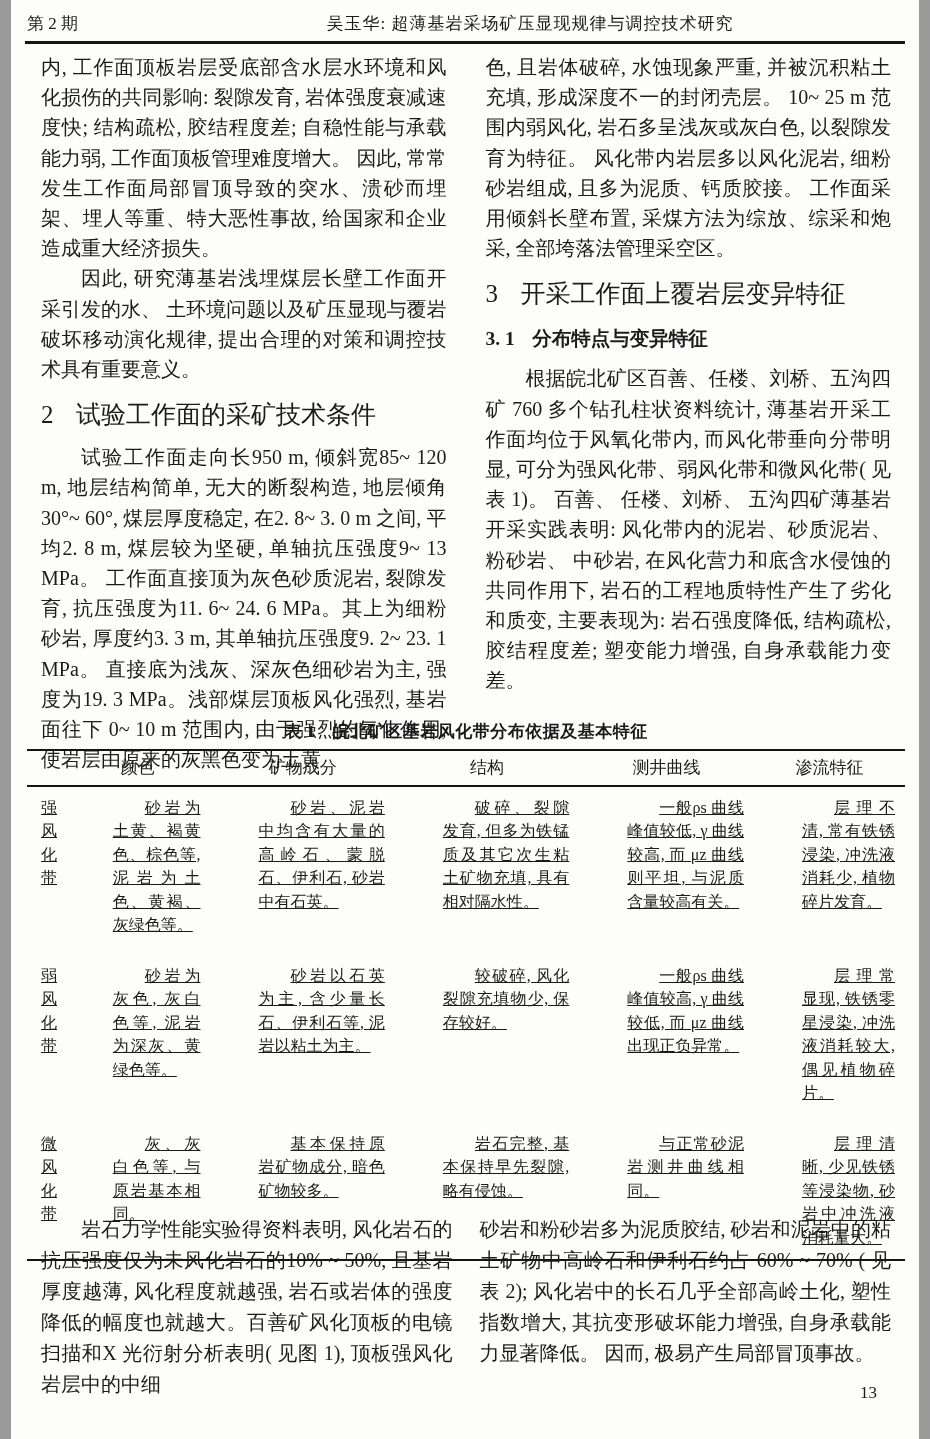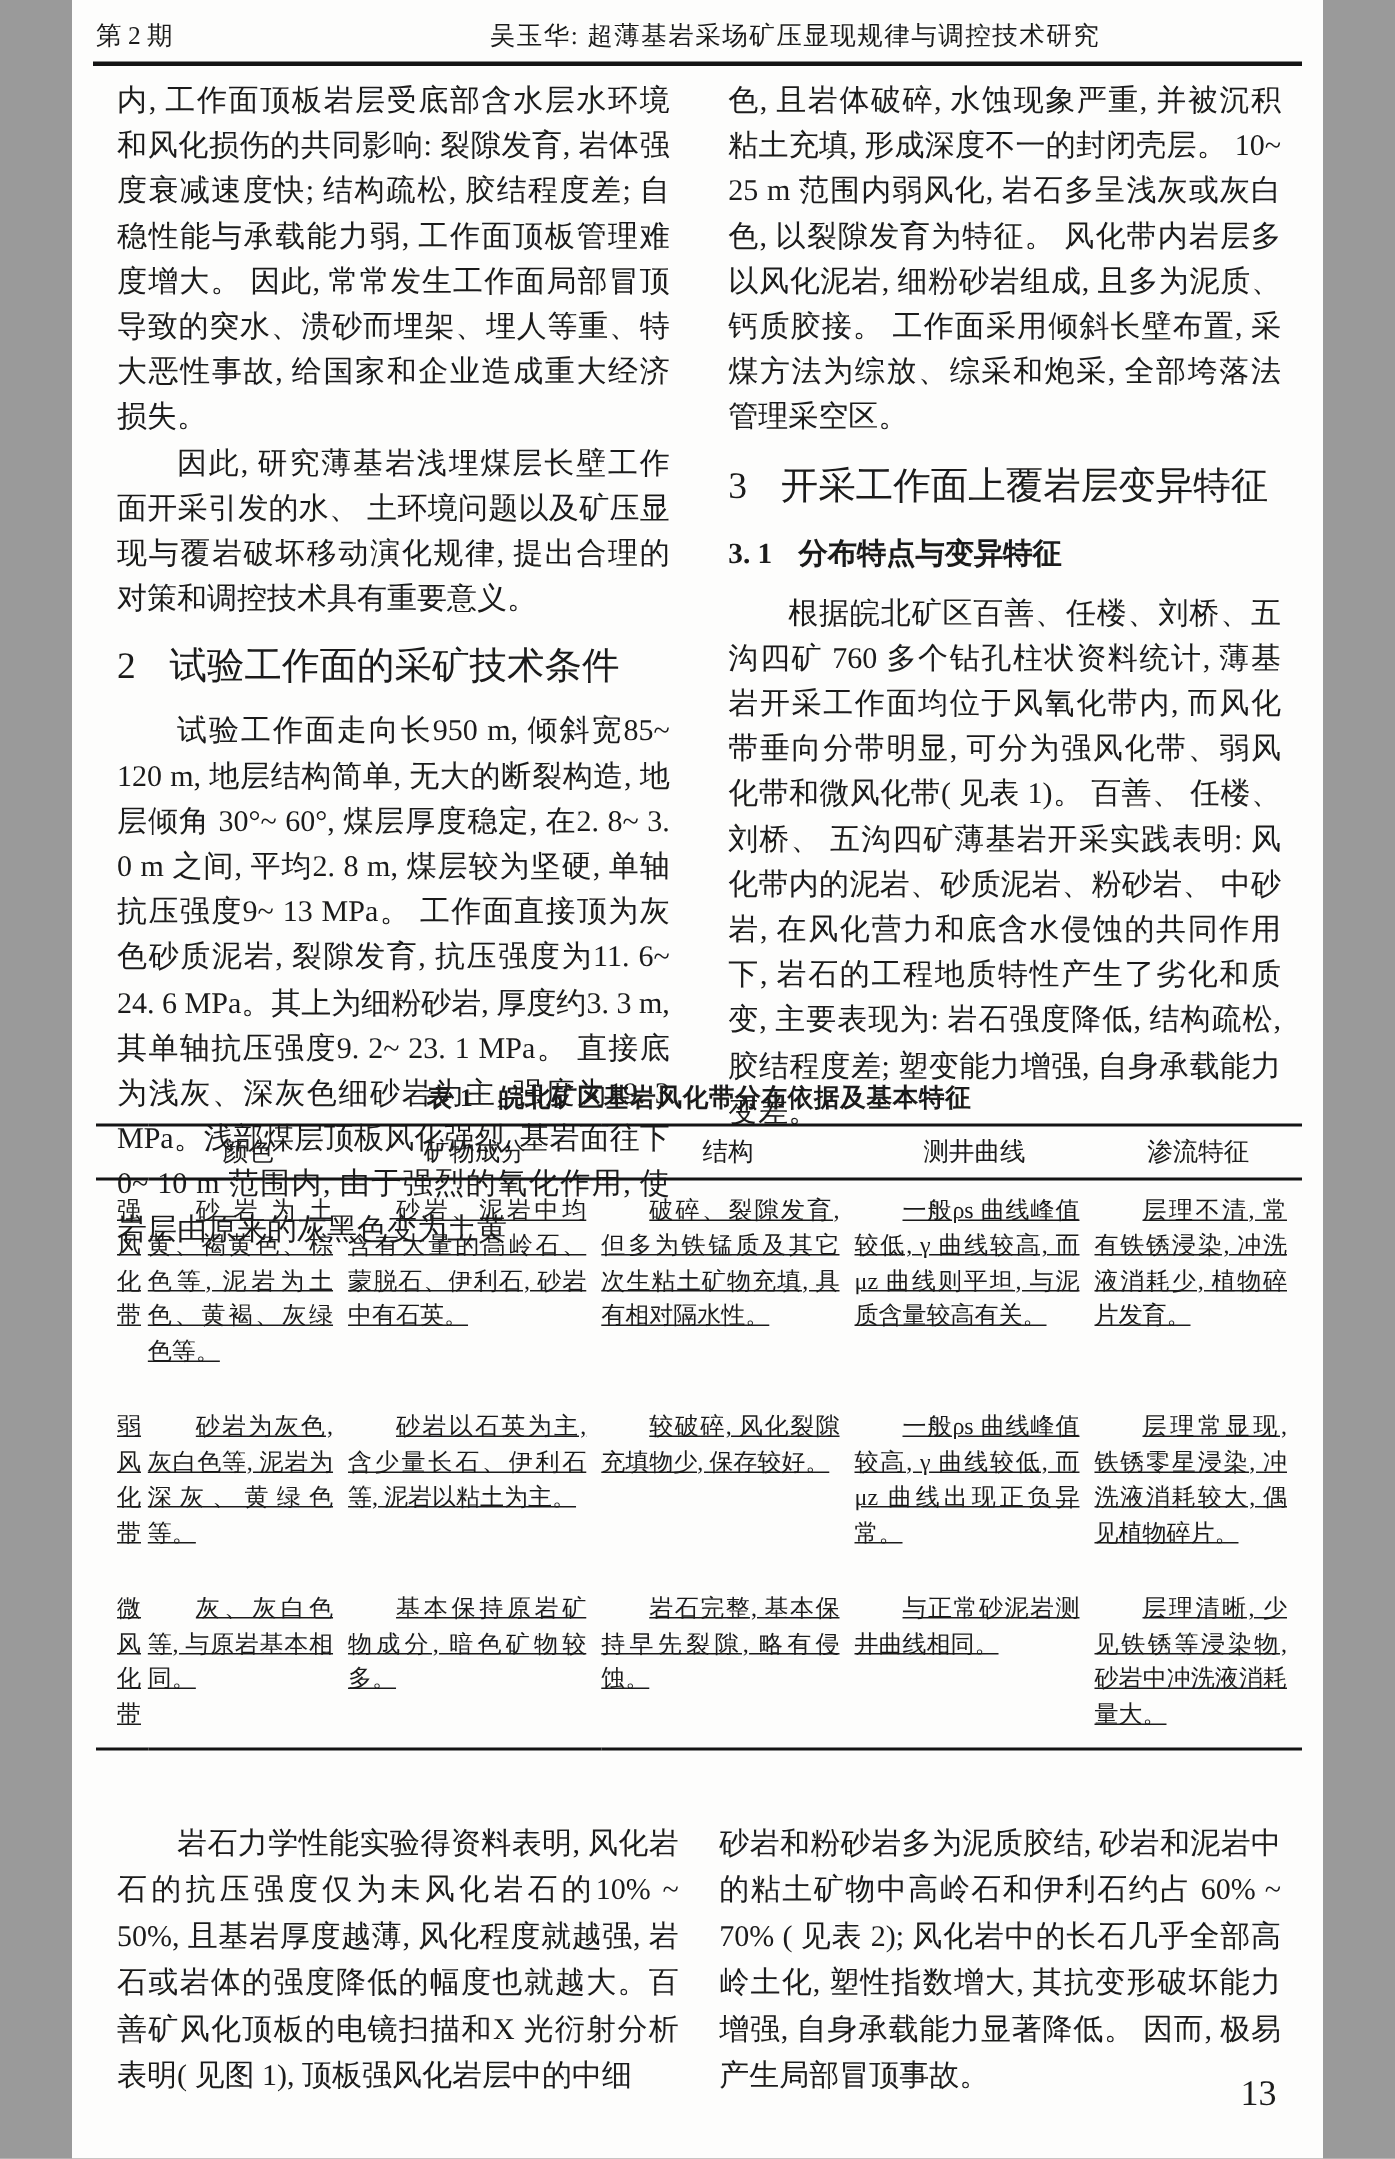--- a/index.html
+++ b/index.html
@@ -1,18 +1,18 @@
 <!DOCTYPE html>
 <html><head>
 <meta charset="utf-8">
 <style>
   html,body { margin:0; padding:0; background:#9a9a9a; }
   .page {
     position:relative;
-    width:834px; height:1439px;
+    width:908px; height:1439px;
     margin:0 auto;
     background:#fdfdfc;
     color:#1b1b1b;
     font-family:"Liberation Serif","DejaVu Serif",serif;
     overflow:hidden;
   }
 
   
   .runhead {
     position:absolute; top:12px; left:16px; right:16px;
@@ -73,27 +73,27 @@
   table.wtable thead th {
     font-weight:normal; font-size:17px;
     padding:5px 0 5px 0; text-align:center;
     border-bottom:2px solid #141414;
   }
   table.wtable td {
     vertical-align:top; text-align:justify;
     padding:9px 10px 18px 0;
     text-decoration:underline;
   }
-  table.wtable td .cellp { text-indent:2em; }
+  table.wtable td .cellp { text-indent:2em;margin-left:48px; }
   table.wtable td.band { padding-left:14px; padding-right:6px; word-break:break-all; }
   table.wtable tr.lastrow td { padding-bottom:10px; }
 
   .page-number {
-    position:absolute; right:31px; top:1383px;
-    font-size:24px;
+    position:absolute; right:42px; top:1383px;
+    font-size:17px;
   }
 </style>
 </head>
 <body>
 
 <div class="page">
 
   <div class="runhead">
     <span class="issue">第 2 期</span>
     <span class="rtitle">吴玉华: 超薄基岩采场矿压显现规律与调控技术研究</span>

